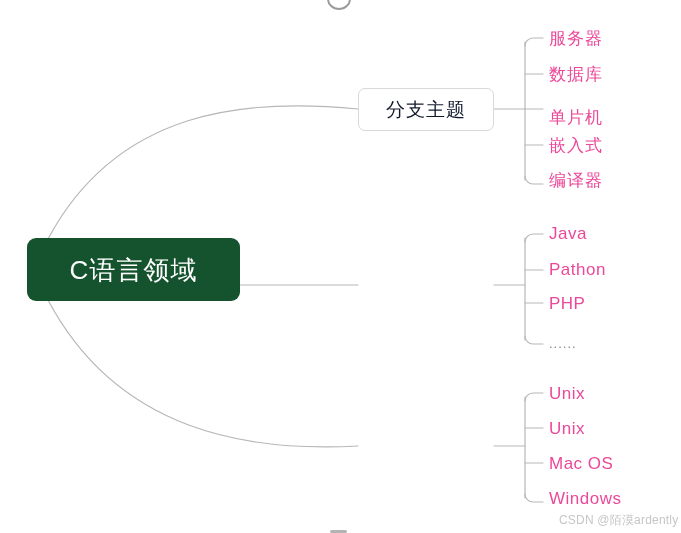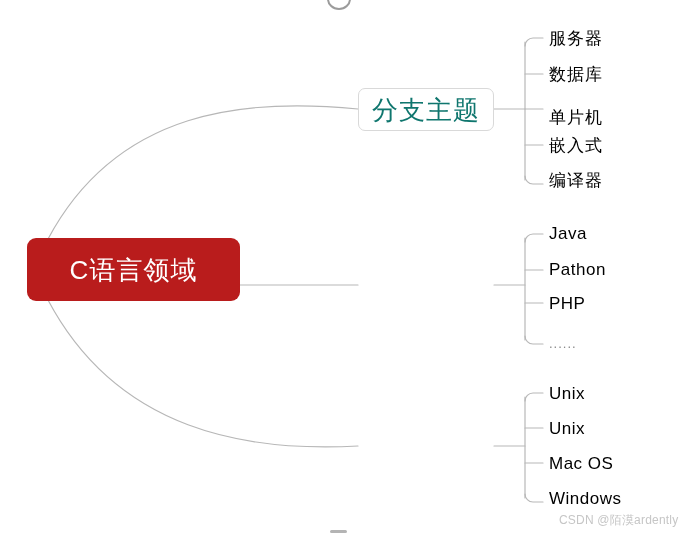--- a/index.html
+++ b/index.html
@@ -28,21 +28,21 @@
   }
 
   
   .root-node {
     position: absolute;
     left: 27px;
     top: 238px;
     width: 213px;
     height: 63px;
     border-radius: 9px;
-    background: #b91c1c;
+    background: #14532d;
     display: flex;
     align-items: center;
     justify-content: center;
     box-sizing: border-box;
     z-index: 5;
   }
   .root-label {
     color: #ffffff;
     font-size: 26px;
     letter-spacing: 1px;
@@ -59,35 +59,35 @@
     border: 1px solid #d9d9d9;
     border-radius: 7px;
     background: #ffffff;
     display: flex;
     align-items: center;
     justify-content: center;
     box-sizing: border-box;
     z-index: 5;
   }
   .branch-label {
-    color: #0f766e;
-    font-size: 26px;
+    color: #0f172a;
+    font-size: 19px;
     line-height: 1;
     white-space: nowrap;
     letter-spacing: 1px;
   }
   .branch-1 { left: 358px; top: 88px; }
   .branch-2 { left: 358px; top: 264px; }
   .branch-3 { left: 358px; top: 424px; }
 
   
   .leaf {
     position: absolute;
     left: 549px;
-    color: #000000;
+    color: #ec4899;
     font-size: 17px;
     line-height: 1;
     white-space: nowrap;
     letter-spacing: 0.5px;
     z-index: 4;
   }
   .leaf.cjk {
     font-size: 17px;
     letter-spacing: 1px;
   }

